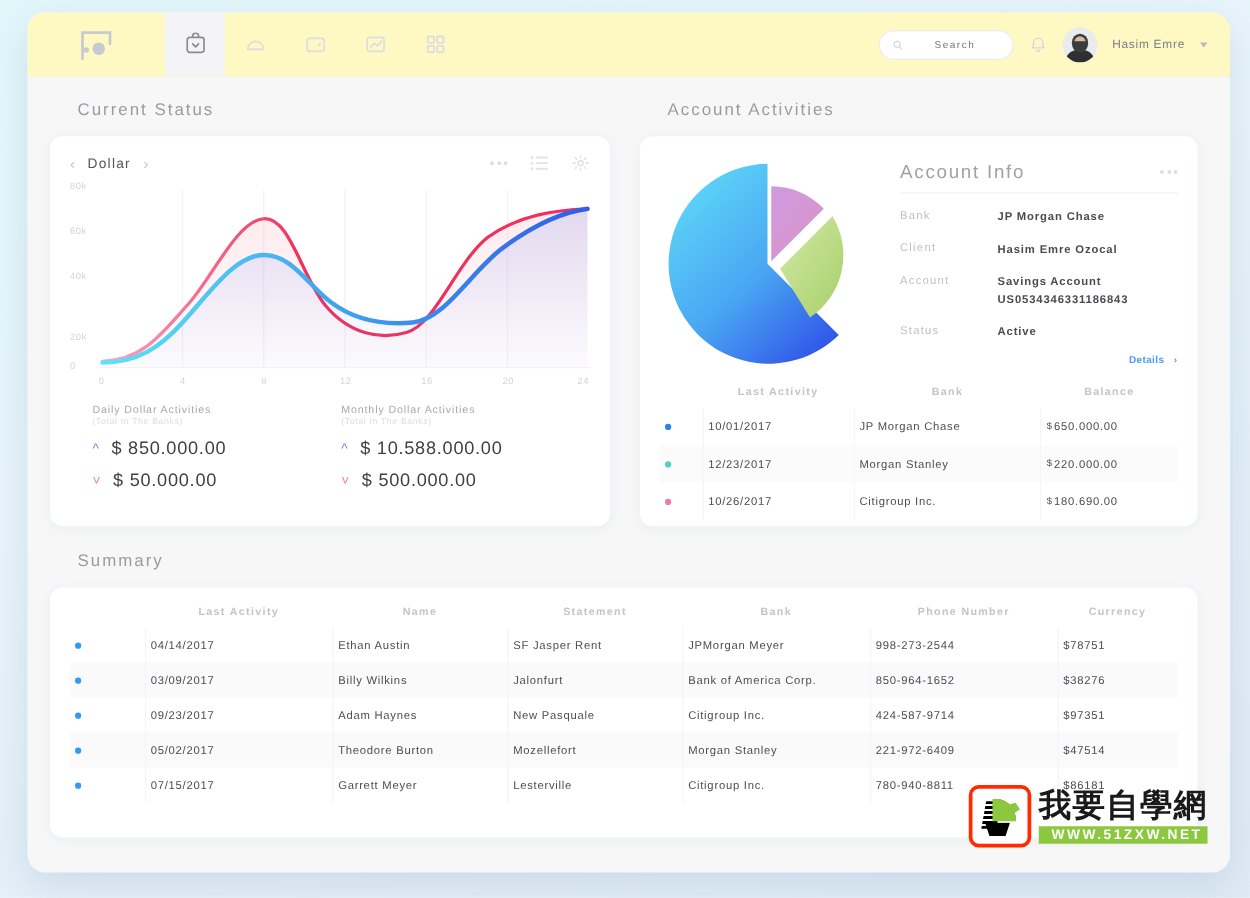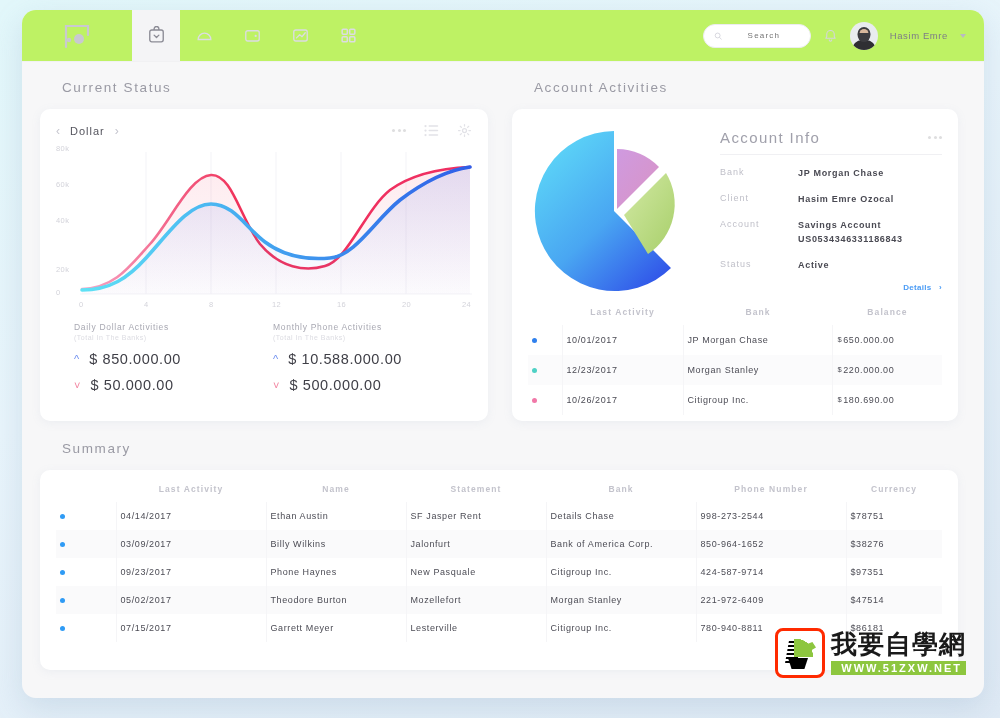--- a/index.html
+++ b/index.html
@@ -13,21 +13,21 @@
     position: absolute;
     left: 22px; top: 10px;
     width: 962px; height: 688px;
     background: #f7f7f8;
     border-radius: 14px;
     box-shadow: 0 10px 30px rgba(120,150,180,.22);
     overflow: hidden;
   }
   
   .header {
-    height: 52px; background: #bef264;
+    height: 52px; background: #fef9c3;
     display: flex; align-items: stretch;
     border-bottom: 1px solid #f1f1f3;
   }
   .logo-cell { width: 110px; display: flex; align-items: center; justify-content: center; }
   .nav { display: flex; align-items: stretch; }
   .nav-item {
     width: 48px; display: flex; align-items: center; justify-content: center;
     cursor: pointer;
   }
   .nav-item.active { background: #f4f4f6; }
@@ -303,21 +303,21 @@
               <div class="stat-line">
                 <span class="chev up">^</span>
                 <span class="stat-val">$ 850.000.00</span>
               </div>
               <div class="stat-line">
                 <span class="chev down">˅</span>
                 <span class="stat-val">$ 50.000.00</span>
               </div>
             </div>
             <div class="stat">
-              <h4>Monthly Phone Activities</h4>
+              <h4>Monthly Dollar Activities</h4>
               <div class="sub">(Total In The Banks)</div>
               <div class="stat-line">
                 <span class="chev up">^</span>
                 <span class="stat-val">$ 10.588.000.00</span>
               </div>
               <div class="stat-line">
                 <span class="chev down">˅</span>
                 <span class="stat-val">$ 500.000.00</span>
               </div>
             </div>
@@ -436,37 +436,37 @@
             <th style="width:150px">Phone Number</th>
             <th>Currency</th>
           </tr>
             </thead>
           <tbody>
             <tr>
               <td class="dot-cell"><span class="dot" style="background:#2f9bf5"></span></td>
               <td>04/14/2017</td>
               <td>Ethan Austin</td>
               <td>SF Jasper Rent</td>
-              <td>Details Chase</td>
+              <td>JPMorgan Meyer</td>
               <td>998-273-2544</td>
               <td>$78751</td>
             </tr>
             <tr class="alt">
               <td class="dot-cell"><span class="dot" style="background:#2f9bf5"></span></td>
               <td>03/09/2017</td>
               <td>Billy Wilkins</td>
               <td>Jalonfurt</td>
               <td>Bank of America Corp.</td>
               <td>850-964-1652</td>
               <td>$38276</td>
             </tr>
             <tr>
               <td class="dot-cell"><span class="dot" style="background:#2f9bf5"></span></td>
               <td>09/23/2017</td>
-              <td>Phone Haynes</td>
+              <td>Adam Haynes</td>
               <td>New Pasquale</td>
               <td>Citigroup Inc.</td>
               <td>424-587-9714</td>
               <td>$97351</td>
             </tr>
             <tr class="alt">
               <td class="dot-cell"><span class="dot" style="background:#2f9bf5"></span></td>
               <td>05/02/2017</td>
               <td>Theodore Burton</td>
               <td>Mozellefort</td>

